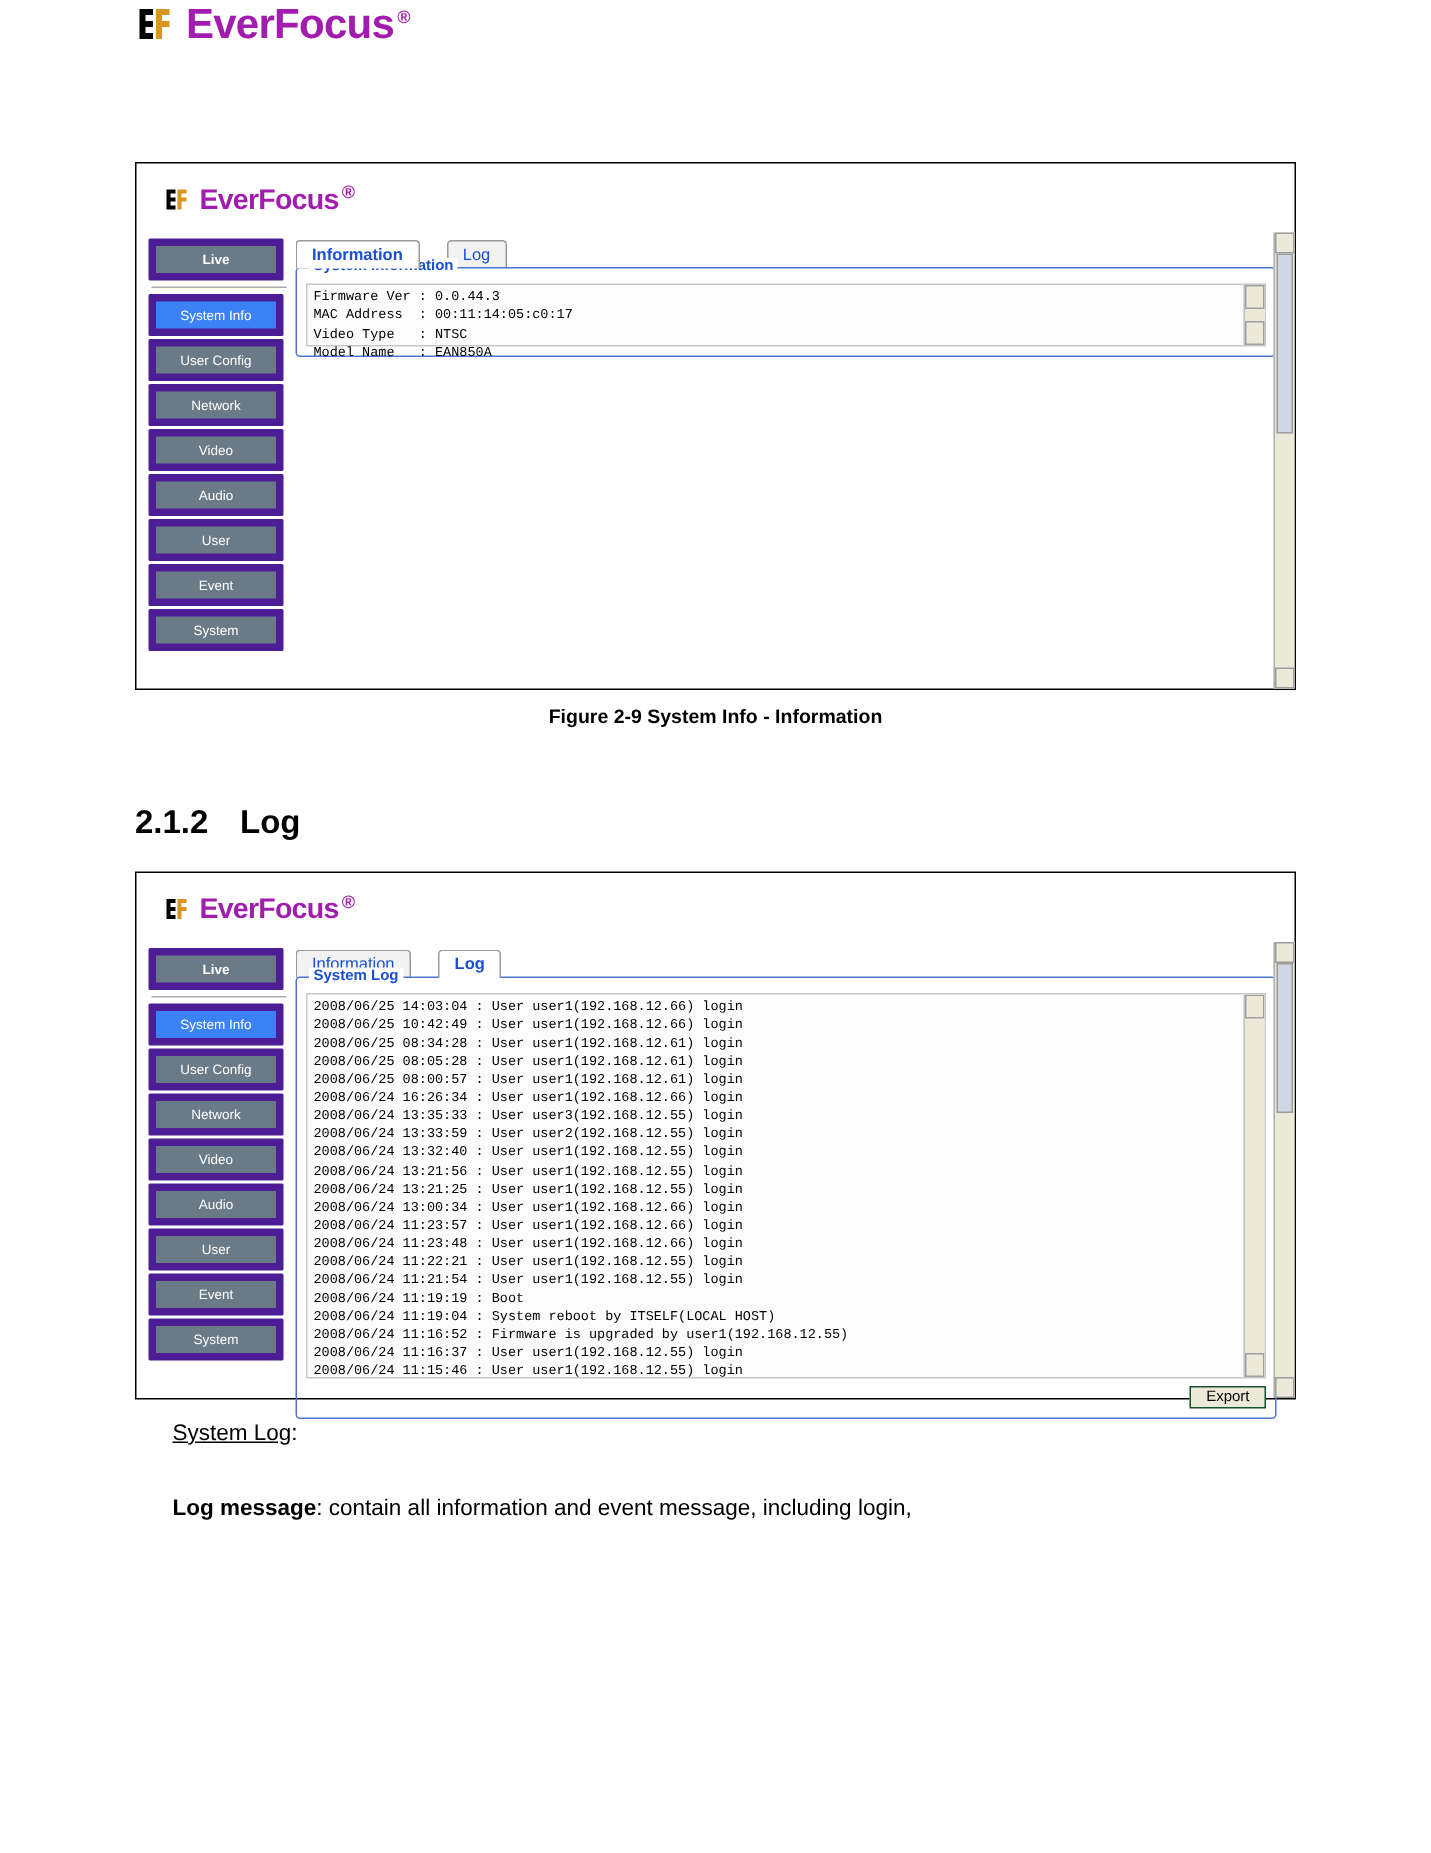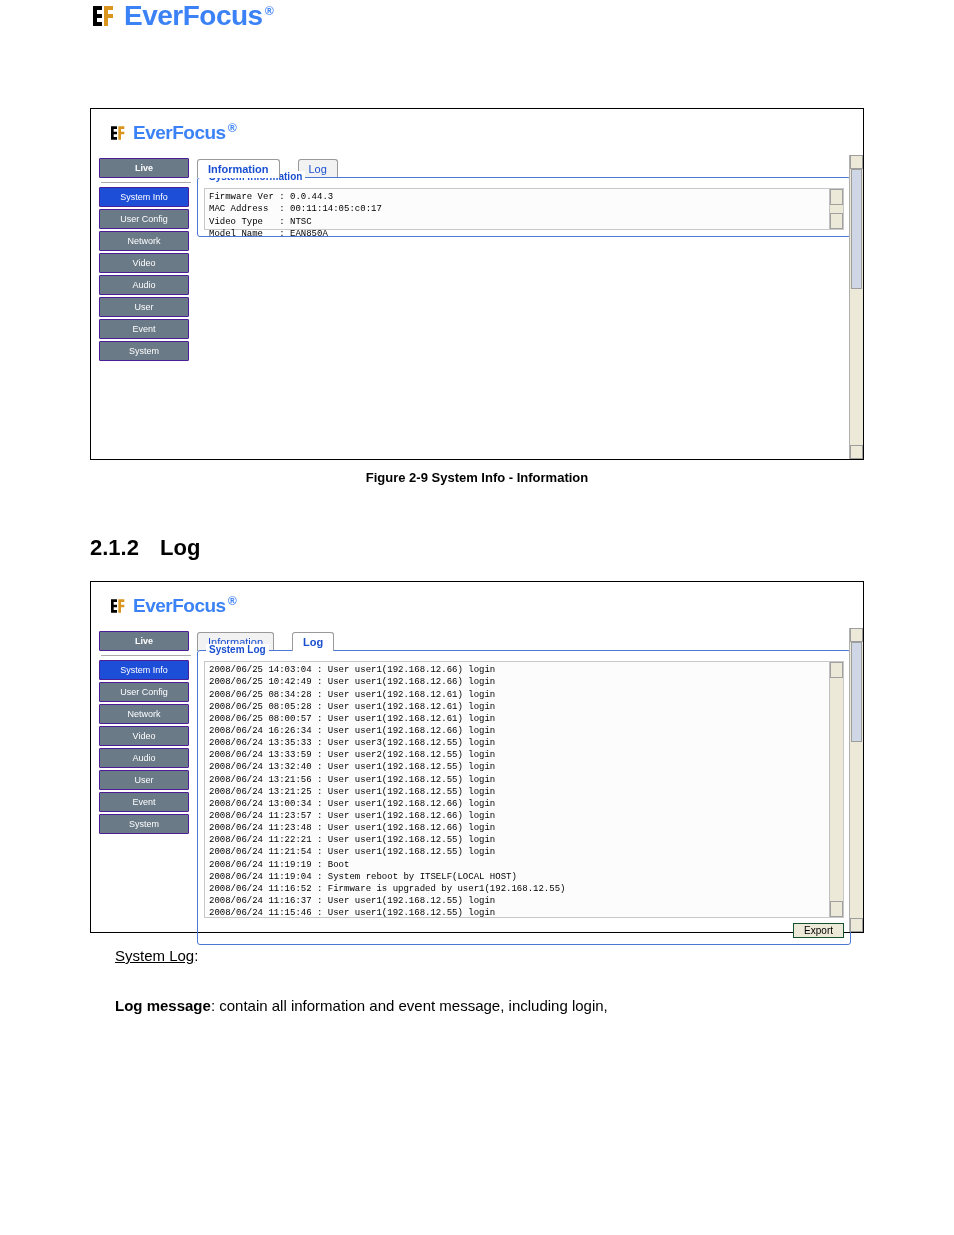--- a/index.html
+++ b/index.html
@@ -3,36 +3,36 @@
 <meta charset="utf-8">
 <style>
   * { box-sizing: border-box; margin: 0; padding: 0; }
   body { font-family: Arial, sans-serif; background: #fff; width: 954px; }
   .page { padding: 60px 90px 40px 90px; }
 
   
   .header-logo { margin-bottom: 16px; padding-left: 90px; }
   .logo-row { display: flex; align-items: center; gap: 4px; }
   .logo-icon { display:inline-flex; }
-  .logo-text { font-size: 28px; font-weight: bold; font-style: italic; color: #3b82f6; letter-spacing: -0.5px; }
+  .logo-text { font-size: 28px; font-weight: bold; font-style: italic; color: #a21caf; letter-spacing: -0.5px; }
   .logo-text .lead { font-weight: 900; font-style: normal; }
   .logo-small .logo-text { font-size: 19px; }
   .logo-reg { font-size: 12px; vertical-align: super; margin-left: 2px; }
 
   
   .screenshot { border: 1px solid #000; margin: 0 0 10px 0; background: #fff; position: relative; }
   .shot-inner { display: flex; flex-direction: column; }
   .shot-header { padding: 12px 18px 8px 18px; }
   .shot-body { display: flex; align-items: flex-start; }
 
   
   .sidebar { width: 106px; padding: 6px 8px 8px 8px; display: flex; flex-direction: column; gap: 2px; }
-  .side-btn { background: #6a7a87; color: #fff; font-size: 9px; text-align: center; padding: 4px 2px; border: 1px solid #4c1d95; border-radius: 1px; cursor: pointer; width: 90px; }
+  .side-btn { background: #6a7a87; color: #fff; font-size: 9px; text-align: center; padding: 4px 2px; border: 5px solid #4c1d95; border-radius: 1px; cursor: pointer; width: 90px; }
   .side-btn.top { font-weight: bold; }
-  .side-btn.active { background: #1d4ed8; }
+  .side-btn.active { background: #3b82f6; }
   .side-sep { height: 1px; background: #aaa; margin: 2px 2px; width: 90px; }
 
   
   .content-area { flex: 1; padding: 6px 6px 6px 0; position: relative; }
   .tabs { display: flex; gap: 18px; margin-bottom: 0; }
   .tab { background: #f2f2f2; border: 1px solid #999; border-bottom: none; padding: 3px 10px; font-size: 11px; border-radius: 3px 3px 0 0; cursor: pointer; position: relative; top: 1px; }
   .tab.active { background: #fff; color: #1a4fd0; font-weight: bold; z-index: 2; }
   .tab.inactive { color: #1a4fd0; }
   .fieldset { border: 1px solid #4a78d4; border-radius: 3px; margin: 0 6px 6px 0; padding: 6px 6px 6px 6px; position: relative; }
   .legend { position: absolute; top: -7px; left: 8px; background: #fff; color: #1a4fd0; font-size: 10px; padding: 0 3px; font-weight: bold; }

